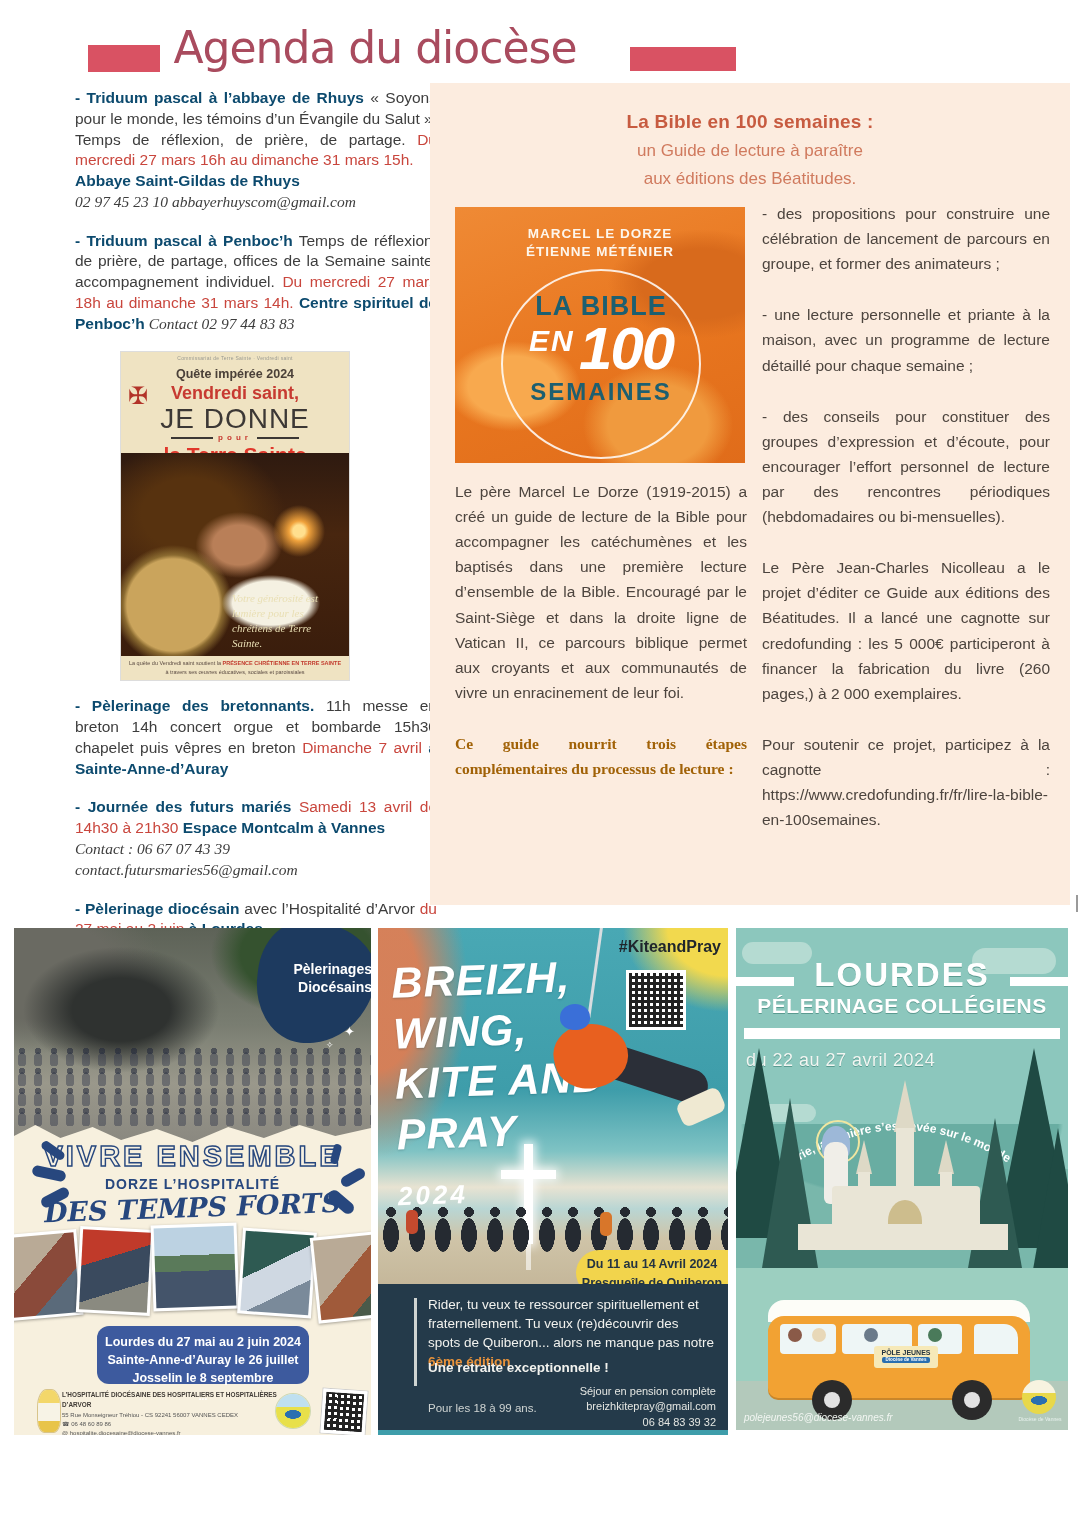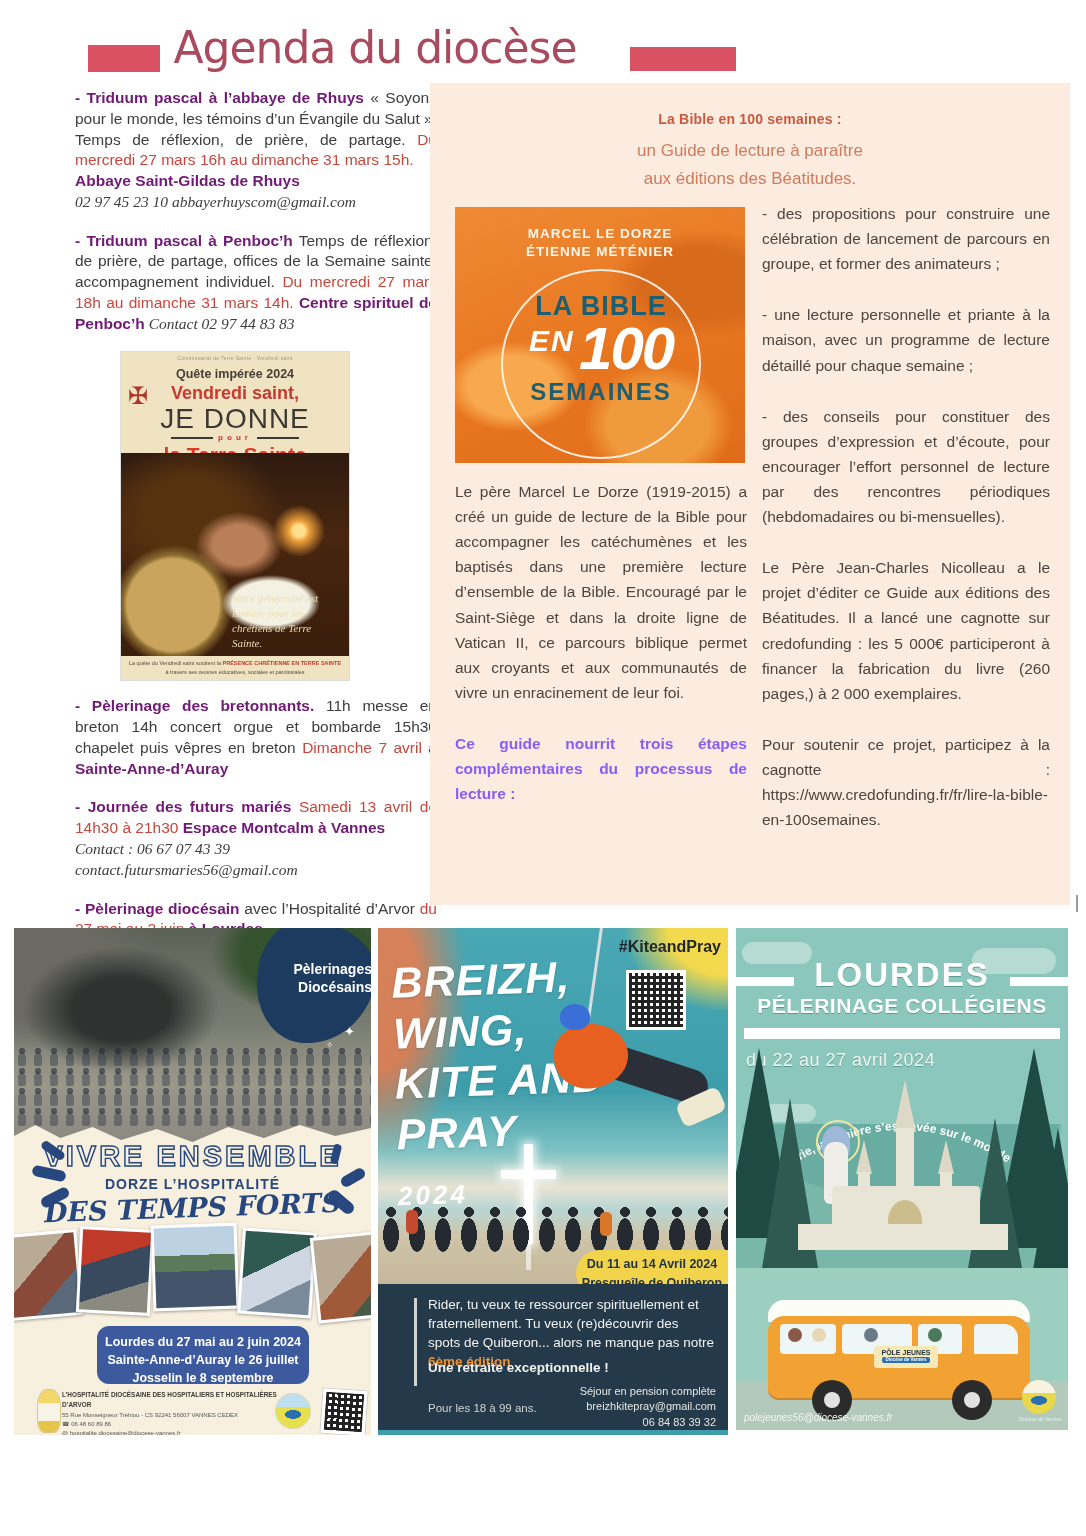--- a/index.html
+++ b/index.html
@@ -10,21 +10,21 @@
   .hdr-bar{position:absolute;background:#d95263;}
   .hdr-bar.left{left:88px;top:45px;width:72px;height:27px;}
   .hdr-bar.right{left:630px;top:47px;width:106px;height:24px;}
   .page-title{position:absolute;left:150px;top:22px;width:450px;text-align:center;
        font-family:"DejaVu Sans",sans-serif;font-size:44px;color:#a94b5e;letter-spacing:-1px;}
 
   
   .leftcol{position:absolute;left:75px;top:88px;width:362px;font-size:15.5px;line-height:1.34;
        color:#3d3d3d;text-align:justify;}
   .leftcol p{margin:0 0 18px 0;}
-  .b{font-weight:bold;color:#701a75;}
+  .b{font-weight:bold;color:#0c4a6e;}
   .r{color:#c9463d;}
   .it{font-family:"Liberation Serif",serif;font-style:italic;font-size:15.5px;color:#3d3d3d;display:block;}
 
   
   .ts{position:relative;width:228px;height:328px;margin:12px 0 16px 46px;background:#efe3c2;
       box-shadow:0 0 0 1px #ddd;text-align:left;}
   .ts-top{position:relative;height:98px;text-align:center;padding-top:3px;}
   .ts-fine{font-size:5px;color:#9a9a92;letter-spacing:.3px;}
   .ts-cross{position:absolute;left:7px;top:32px;font-size:24px;color:#b23329;line-height:1;}
   .ts-l1{font-size:12.5px;font-weight:bold;color:#4a4038;margin-top:4px;}
@@ -41,21 +41,21 @@
         radial-gradient(circle 52px at 52px 152px, #caa45c 0 46px, #8a6a30 50px, rgba(60,30,15,0) 60px),
         radial-gradient(ellipse 120px 90px at 30% 30%, #57320f 0 40%, rgba(40,20,10,0) 80%),
         linear-gradient(180deg,#2e1a10 0%,#48260f 40%,#3a1d0c 100%);}
   .ts-cap{position:absolute;right:5px;bottom:6px;width:112px;font-family:"Liberation Serif",serif;
       font-style:italic;font-size:11px;line-height:1.35;color:#ead fb8;color:#e9dfb4;}
   .ts-foot{height:27px;text-align:center;font-size:5.5px;line-height:1.6;padding-top:3px;color:#5a4a42;}
   .ts-foot .hl{color:#c23b2e;font-weight:bold;}
 
   
   .bible{position:absolute;left:430px;top:83px;width:640px;height:822px;background:#fcecdf;}
-  .bb-title{position:absolute;left:0;top:28px;width:100%;text-align:center;font-size:14px;
+  .bb-title{position:absolute;left:0;top:28px;width:100%;text-align:center;font-size:19px;
       font-weight:bold;color:#c75b40;letter-spacing:.2px;}
   .bb-sub{position:absolute;left:0;width:100%;text-align:center;font-size:17px;color:#d07a5e;}
   .bb-sub.s1{top:58px;} .bb-sub.s2{top:86px;}
 
   .cover{position:absolute;left:25px;top:124px;width:290px;height:256px;overflow:hidden;
       background:
         radial-gradient(ellipse 90px 60px at 20% 70%, #f8a94e 0 50%, rgba(0,0,0,0) 75%),
         radial-gradient(ellipse 120px 70px at 85% 30%, #d86a1c 0 50%, rgba(0,0,0,0) 78%),
         radial-gradient(ellipse 100px 80px at 70% 85%, #f09a3e 0 50%, rgba(0,0,0,0) 75%),
         linear-gradient(160deg,#ef8a35 0%,#e8761f 55%,#e06c1a 100%);}
@@ -66,21 +66,21 @@
   .cov-t1{margin-top:20px;font-size:27px;font-weight:bold;color:#1d5f70;letter-spacing:1px;}
   .cov-t2{line-height:.9;}
   .cov-en{font-size:30px;font-weight:bold;font-style:italic;color:#fff;vertical-align:18px;letter-spacing:2px;}
   .cov-100{font-size:60px;font-weight:bold;font-style:italic;color:#fff;letter-spacing:-2px;}
   .cov-t3{font-size:24px;font-weight:bold;color:#1d5f70;letter-spacing:2px;margin-top:2px;}
 
   .bb-col{position:absolute;font-size:15.5px;line-height:1.62;color:#4c443e;text-align:justify;}
   .bb-col p{margin:0 0 26px 0;}
   .col1{left:25px;top:396px;width:292px;}
   .col2{left:332px;top:118px;width:288px;}
-  .bb-bold{font-weight:bold;color:#8b5cf6;}
+  .bb-bold{font-weight:bold;color:#a16207;font-family:Liberation Serif, serif;}
 
   .margin-mark{position:absolute;left:1076px;top:895px;width:2px;height:17px;background:#9a9a9a;}
 
   
   .poster{position:absolute;top:928px;overflow:hidden;}
 
   
   .p1{left:14px;width:357px;height:507px;background:#f7f0de;}
   .p1-photo{position:absolute;left:0;top:0;width:357px;height:215px;
       background:

